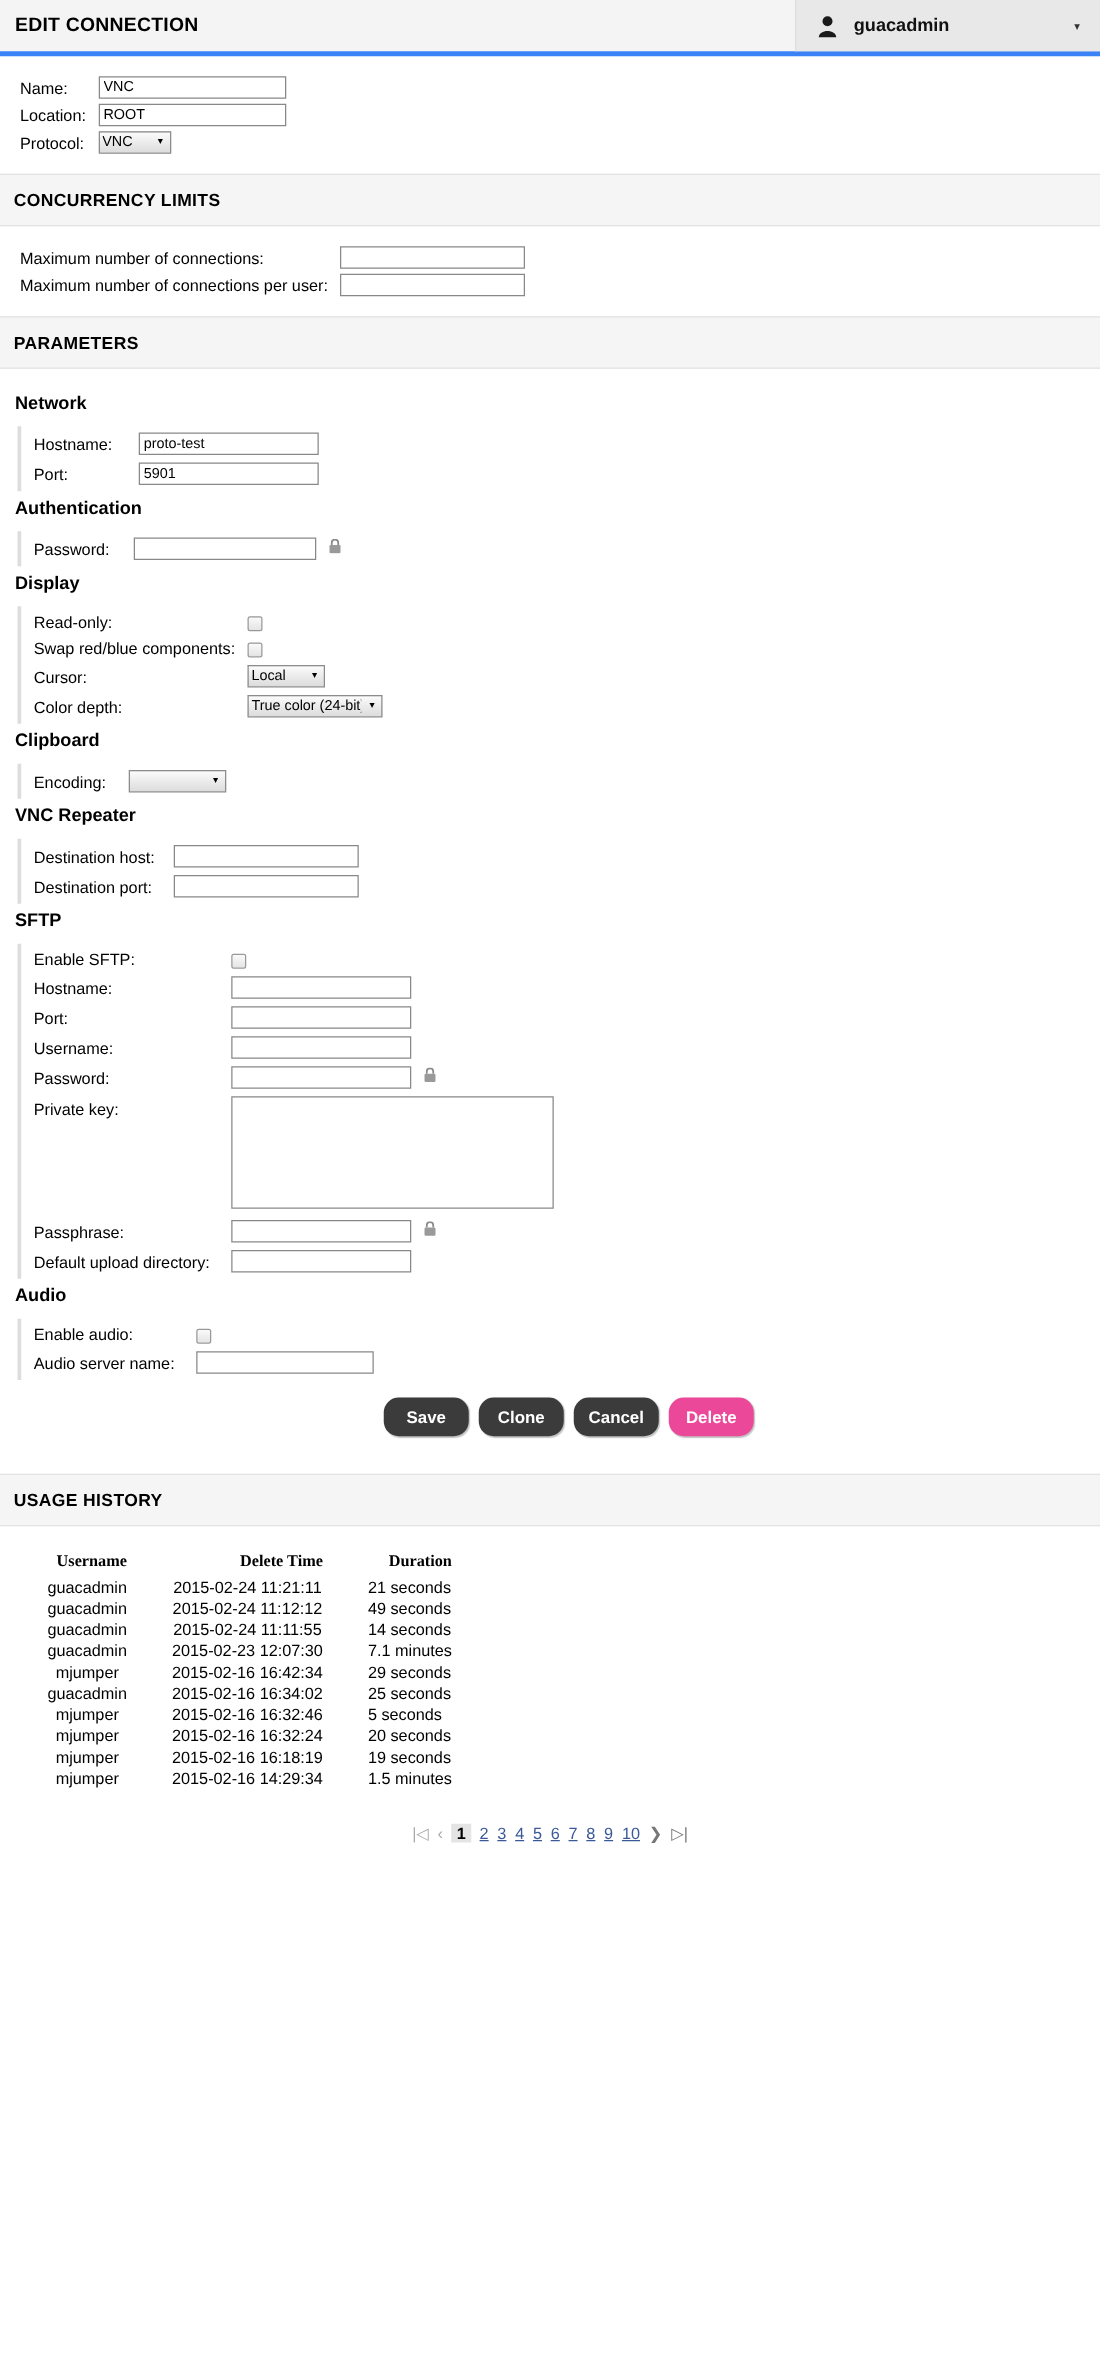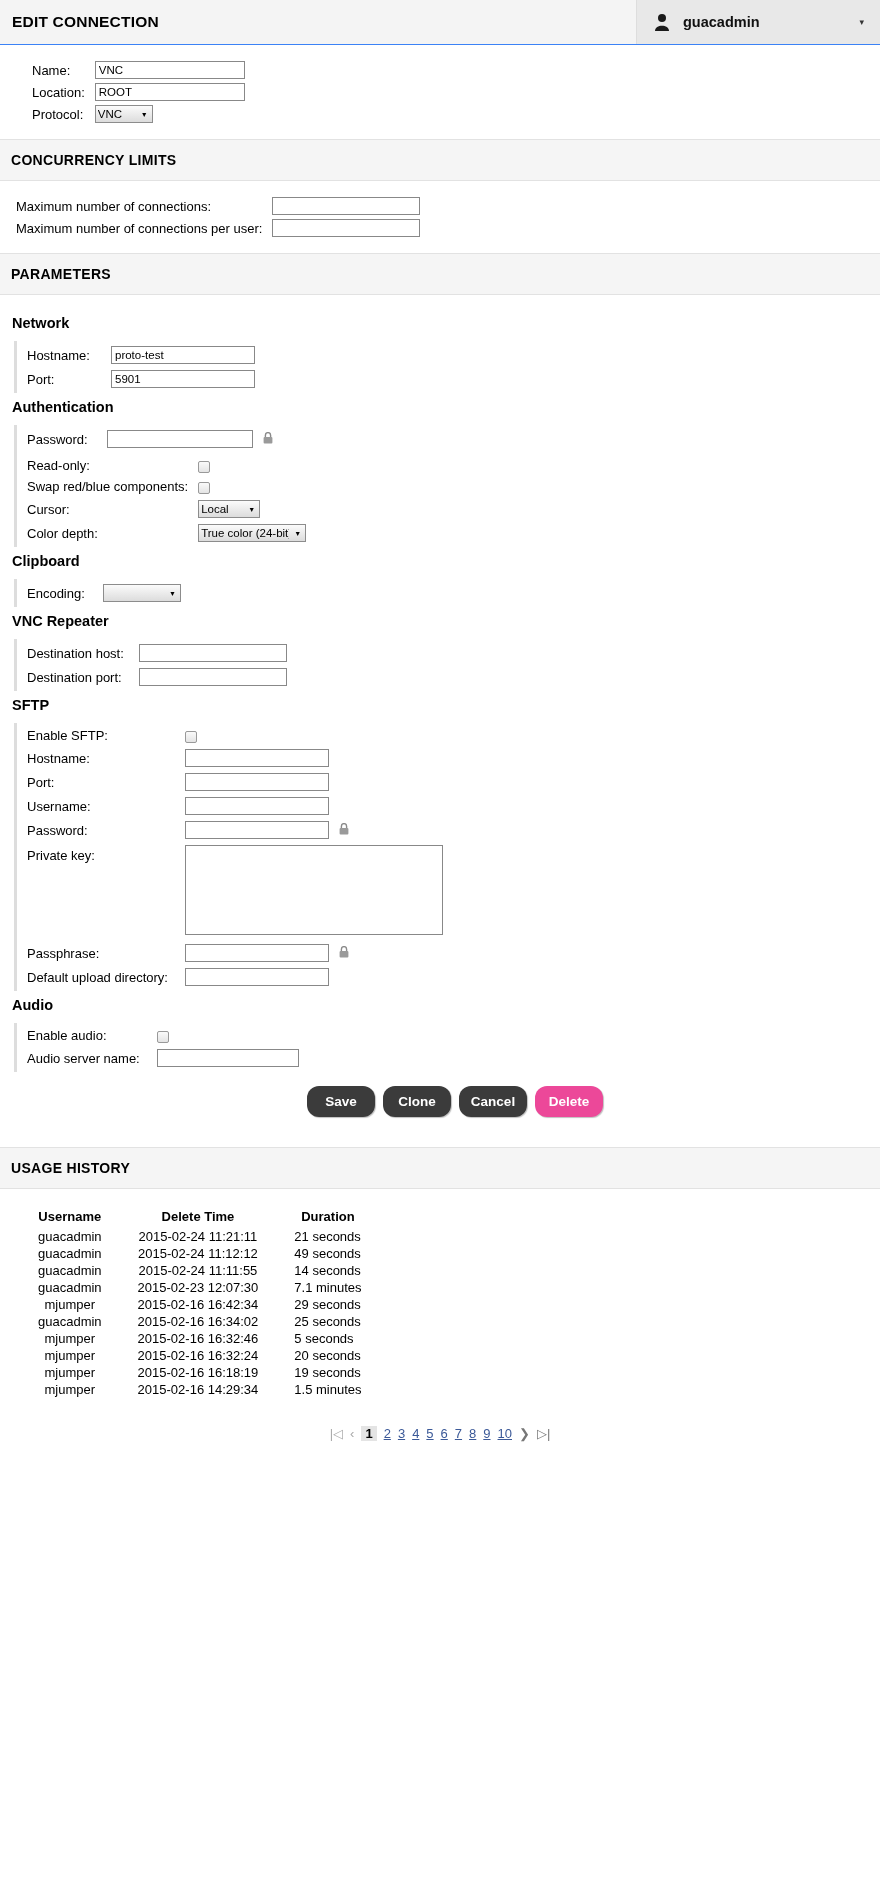--- a/index.html
+++ b/index.html
@@ -16,21 +16,21 @@
     overflow: hidden;
     position: relative;
   }
 
   
   .header {
     display: flex;
     align-items: stretch;
     height: 45px;
     background: #f4f4f4;
-    border-bottom: 1px solid #3b82f6;
+    border-bottom: 4px solid #3b82f6;
   }
   .header-title {
     flex: 1;
     display: flex;
     align-items: center;
     padding-left: 12px;
     font-size: 15.5px;
     font-weight: bold;
     letter-spacing: 0.2px;
     color: #000;
@@ -85,21 +85,21 @@
     padding: 2px 0;
     vertical-align: middle;
     font-size: 13px;
   }
   .lbl {
     padding-right: 10px !important;
     white-space: nowrap;
     text-align: left;
     font-size: 13px;
   }
-  .toplevel-fields { margin-left: 32px; }
+  .toplevel-fields { margin-left: 16px; }
   .toplevel-fields .lbl { width: 62px; }
 
   input[type="text"], input[type="password"], input.txt {
     font-family: "Liberation Sans", sans-serif;
     font-size: 11.5px;
     border: 1px solid #888;
     background: #fff;
     height: 18px;
     padding: 1px 3px;
     color: #000;
@@ -213,22 +213,23 @@
   .history { padding: 18px 0 10px 0; }
   table.history-table {
     border-collapse: collapse;
     margin-left: 20px;
     font-size: 13px;
   }
   table.history-table th {
     font-weight: bold;
     font-size: 13px;
     padding: 2px 18px 4px 18px;
-    text-align: center;
+    text-align: right;
     white-space: nowrap;
+    font-family: Liberation Serif, serif;
   }
   table.history-table td {
     padding: 1px 18px;
     white-space: nowrap;
   }
   td.c-user { text-align: center; }
   td.c-time { text-align: center; }
   td.c-dur  { text-align: left; }
 
   
@@ -362,20 +363,21 @@
               <path d="M2.4 5 V3.2 A2.6 2.6 0 0 1 7.6 3.2 V5" fill="none" stroke="#8a8a8a" stroke-width="1.4"></path>
               <rect x="0.6" y="5" width="8.8" height="6.6" rx="1" fill="#9a9a9a"></rect>
             </svg>
           </span>
         </td>
       </tr>
     </tbody>
       </table>
   </div>
 
+  <div class="param-group-title">Display</div>
   <div class="param-fields pf-display">
     <table class="form-table">
       <tbody>
           <tr>
         <td class="lbl">Read-only:</td>
         <td><span class="cb"></span></td>
       </tr>
       <tr>
         <td class="lbl">Swap red/blue components:</td>
         <td><span class="cb"></span></td>

